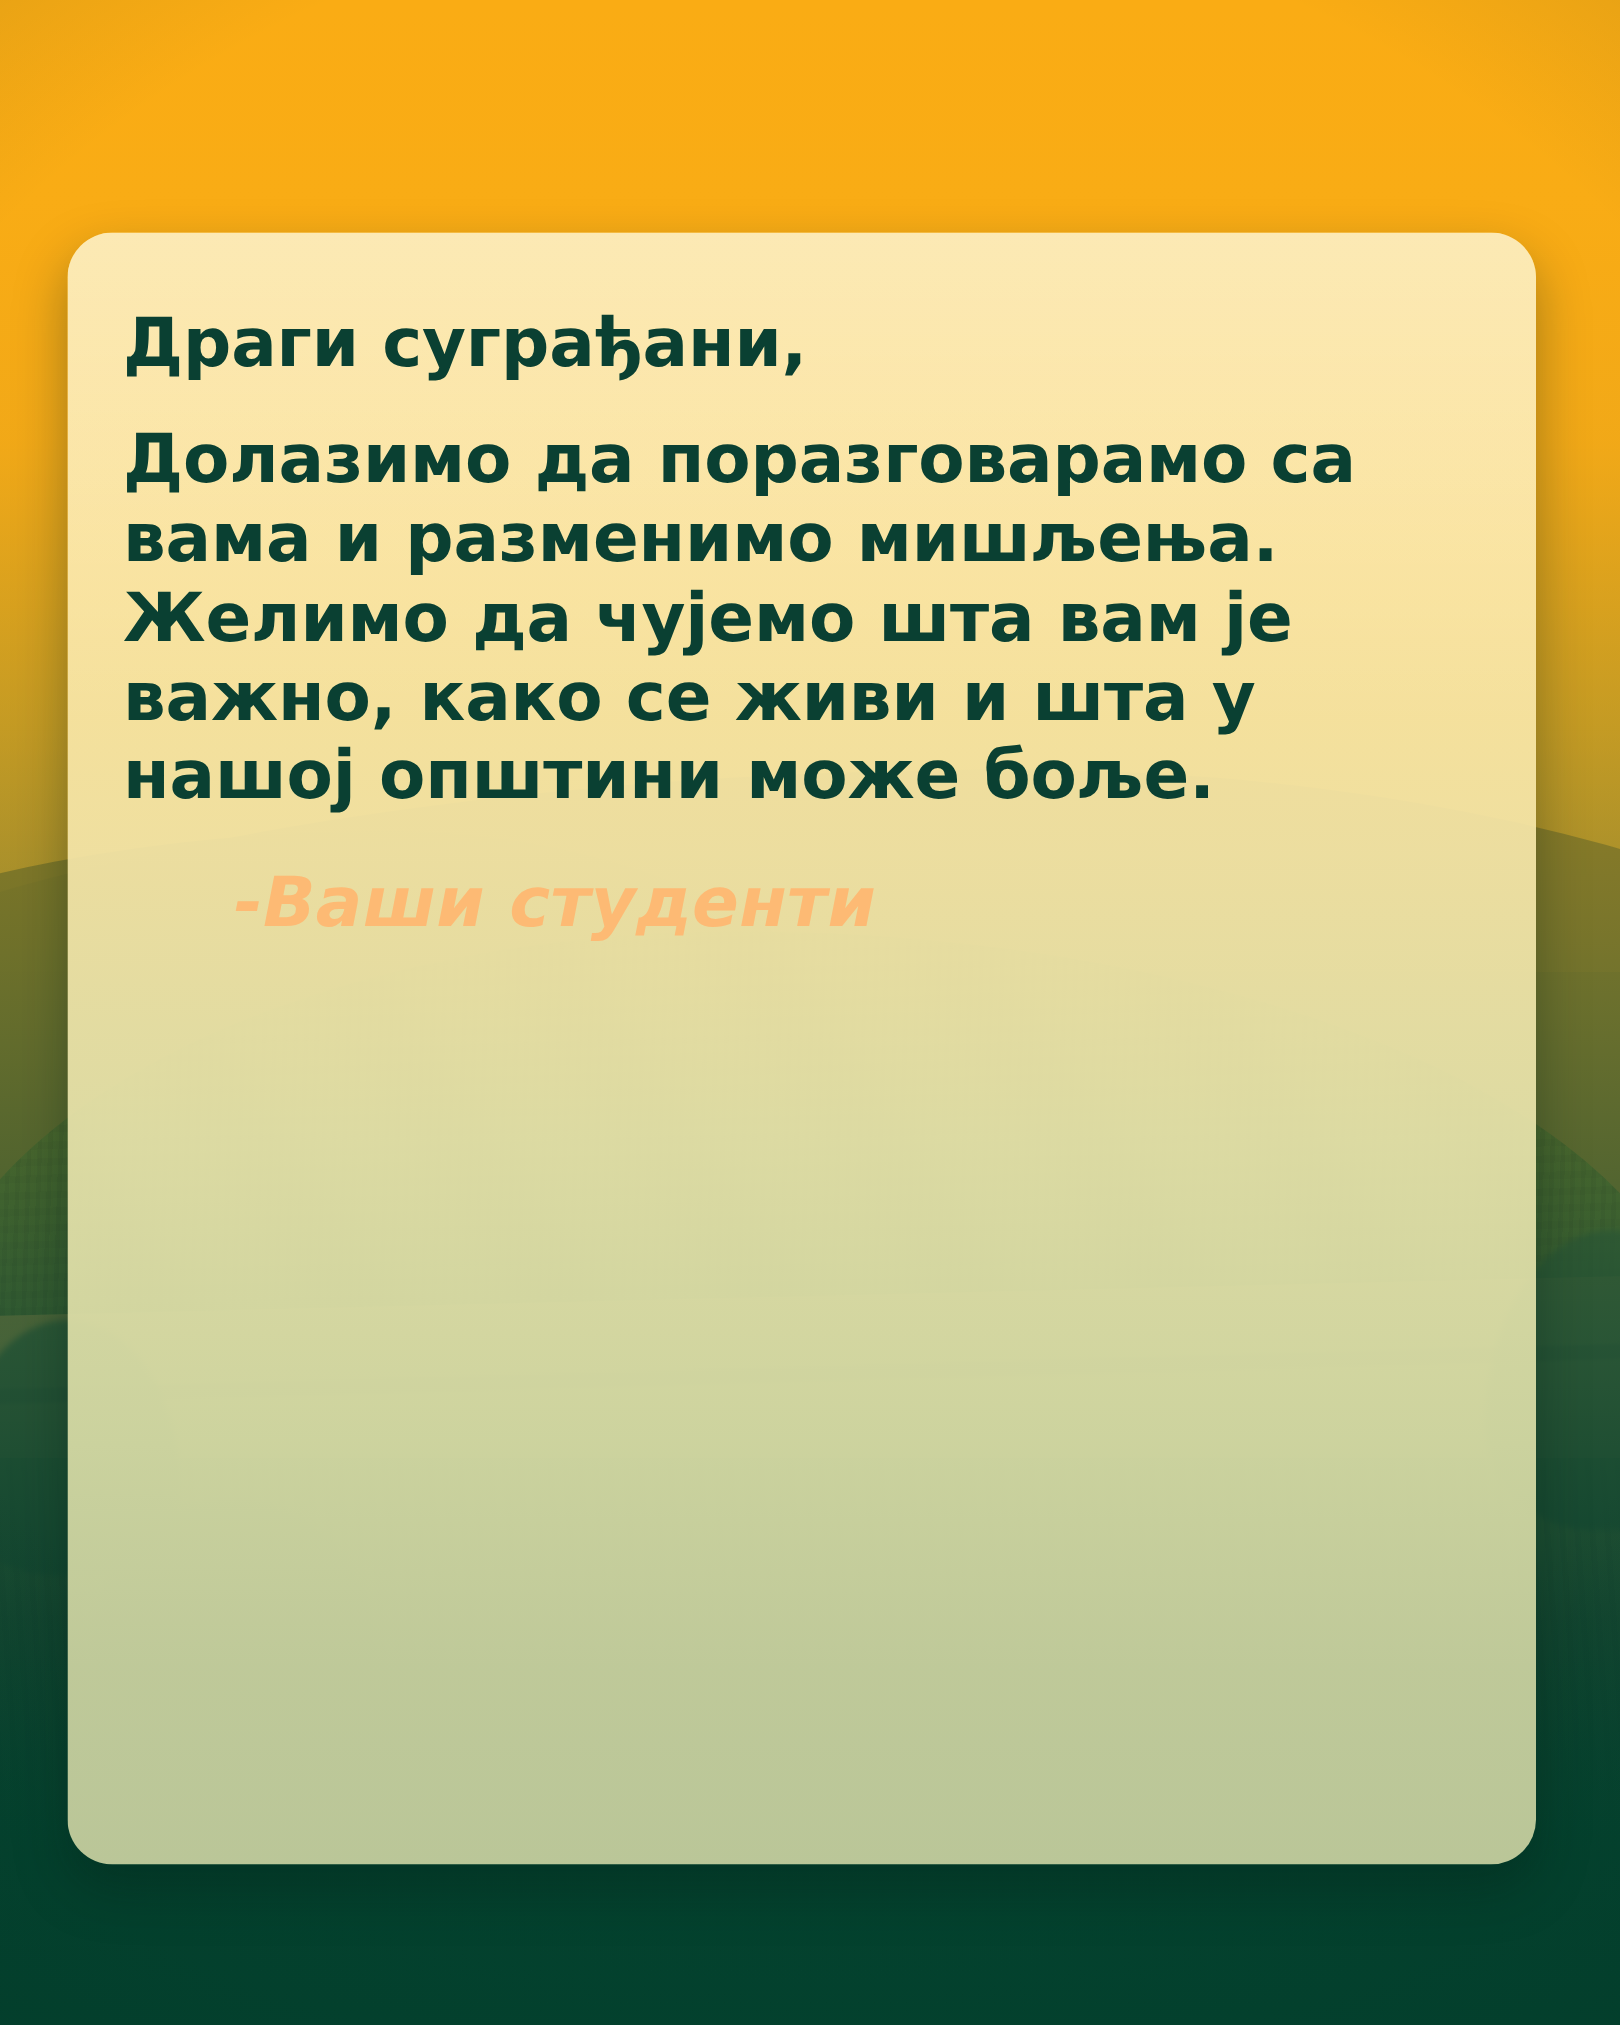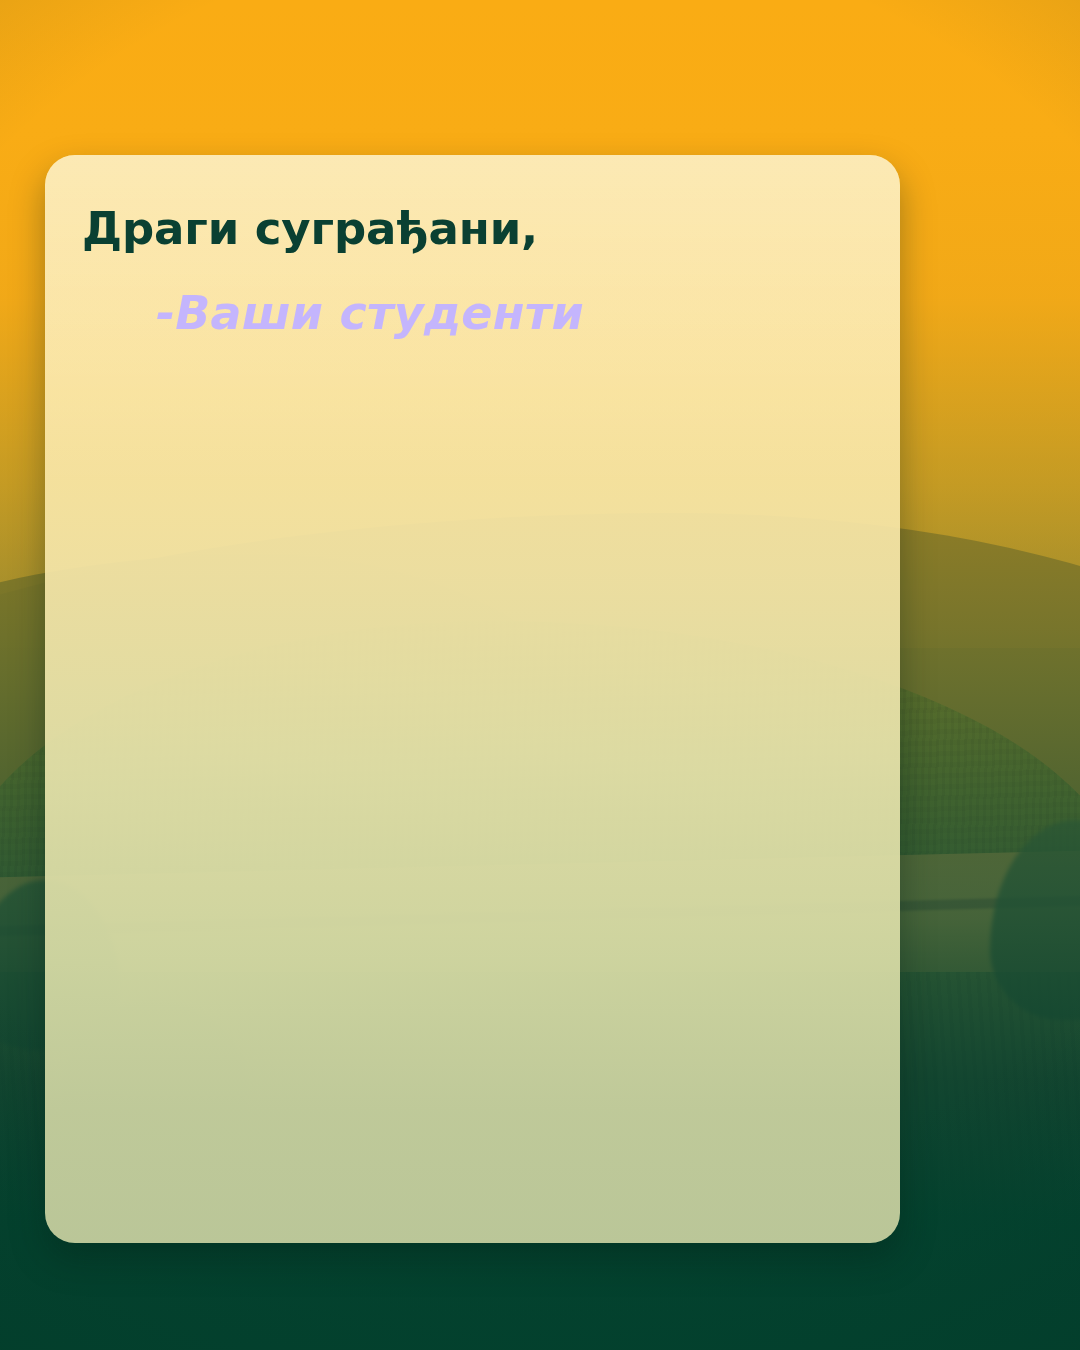--- a/index.html
+++ b/index.html
@@ -106,21 +106,21 @@
   }
   .tone-vignette {
     position:absolute; inset:0;
     background:radial-gradient(120% 85% at 50% 42%, rgba(0,0,0,0) 55%, rgba(0,40,28,.30) 100%);
   }
 
   
   .card {
     position:absolute;
     left:45px; top:155px;
-    width:855px; height:1088px;
+    width:979px; height:1088px;
     border-radius:30px;
     overflow:hidden;
     box-shadow:0 16px 34px rgba(0,30,20,.34);
   }
   .card-fill {
     position:absolute; inset:0;
     background:linear-gradient(180deg,
       #fbe6a4   0%,
       #fbe6a3  22%,
       #f4e5a8  38%,
@@ -147,21 +147,21 @@
     font-weight:700;
     font-size:45px;
     line-height:1.175;
     letter-spacing:-0.1px;
     margin:0 0 26px 0;
   }
   .letter p.tight { margin-bottom:24px; }
   .letter p:last-of-type { margin-bottom:0; }
 
   .signature {
-    color:#c4b5fd;
+    color:#fdba74;
     font-family:"DejaVu Sans", sans-serif;
     font-weight:700;
     font-style:italic;
     font-size:46px;
     line-height:1.18;
     margin:30px 0 0 74px;
     letter-spacing:0.2px;
   }
 </style>
 </head>
@@ -187,18 +187,19 @@
   <div class="tone-wash"></div>
   <div class="tone-vignette"></div>
 
   <div class="card">
     <div class="card-fill"></div>
     <div class="card-sheen"></div>
 
     <div class="card-body">
       <div class="letter">
         <p class="tight">Драги суграђани,</p>
+        <p>Долазимо да поразговарамо са вама и разменимо мишљења. Желимо да чујемо шта вам је важно, како се живи и шта у нашој општини може боље.</p>
       </div>
       <div class="signature">-Ваши студенти</div>
     </div>
   </div>
 
 </div>
 
 </body></html>

